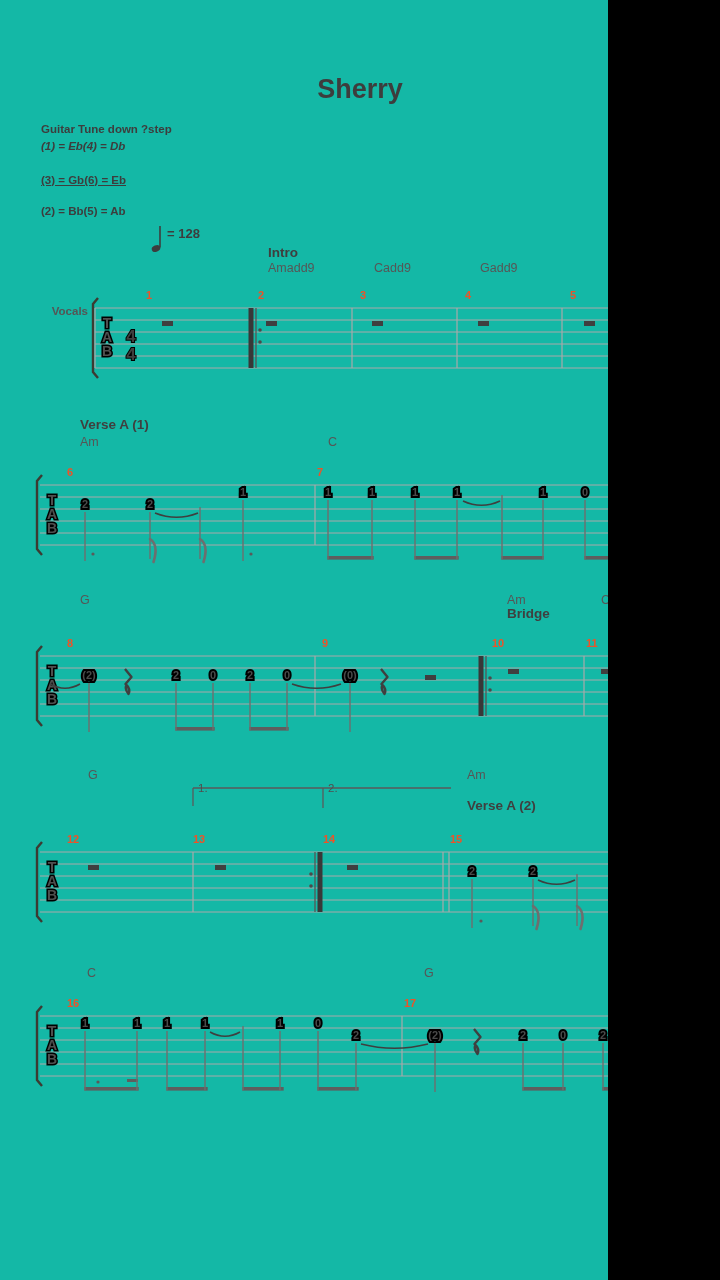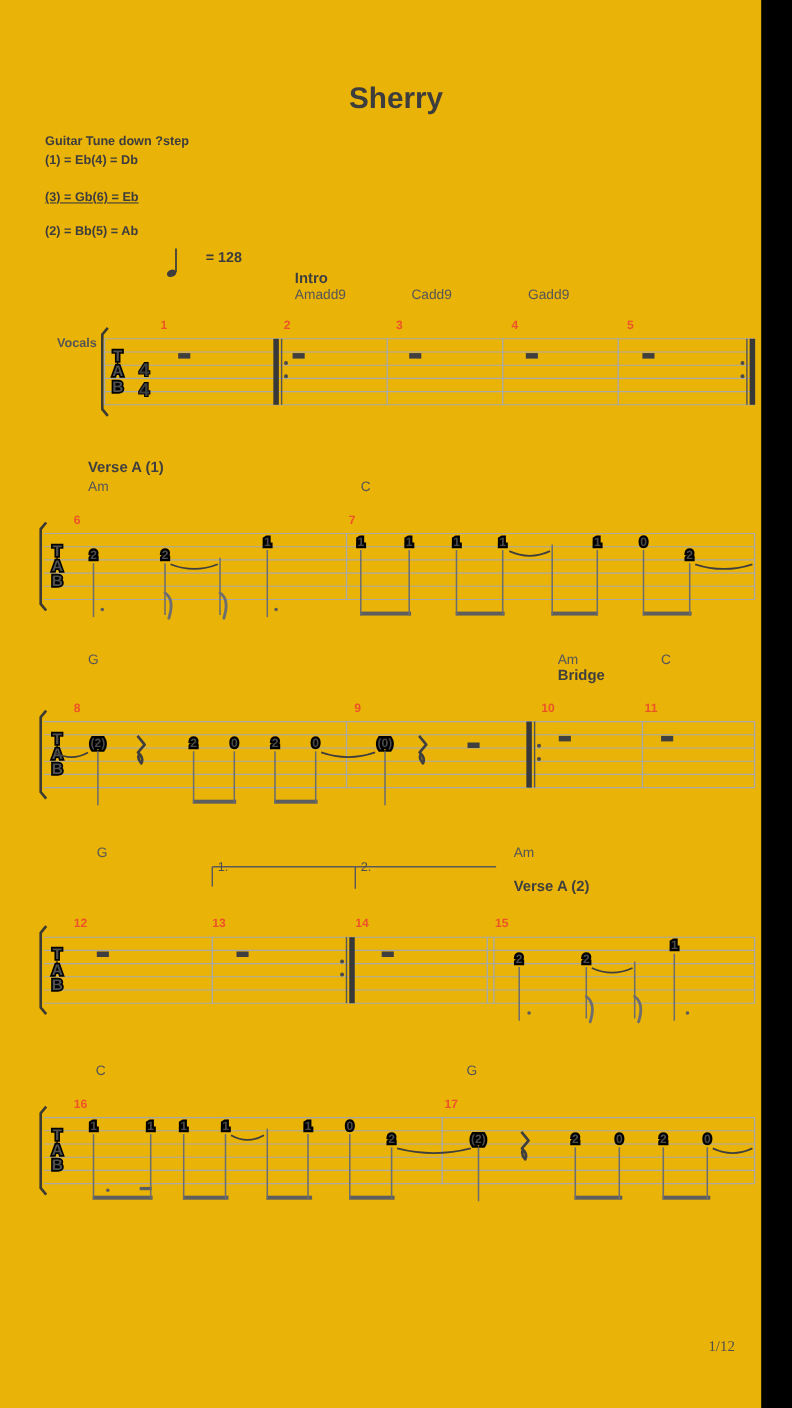--- a/index.html
+++ b/index.html
@@ -1,34 +1,34 @@
 <!DOCTYPE html>
 <html><head>
 <meta charset="utf-8">
 <style>
   html,body{margin:0;padding:0;background:#000;}
-  #canvas{position:relative;width:692px;height:1280px;background:#eab308;overflow:hidden;
+  #canvas{position:relative;width:608px;height:1280px;background:#14b8a6;overflow:hidden;
           font-family:"Liberation Sans","DejaVu Sans",sans-serif;}
   #score{position:absolute;left:0;top:0;}
   .abs{position:absolute;}
   #page-title{left:0;top:74px;width:720px;text-align:center;font-size:27px;font-weight:bold;}
   .tuning-line{left:41px;font-size:11.5px;font-weight:bold;line-height:17px;text-align:right;}
-  #tempo-block{left:148px;top:223px;display:flex;align-items:flex-start;gap:20px;}
+  #tempo-block{left:148px;top:223px;display:flex;align-items:flex-start;}
   #tempo-label{font-size:13px;font-weight:bold;margin-left:3px;margin-top:3px;}
   #page-indicator{left:644px;top:1216px;font-size:13.5px;
                   font-family:Liberation Serif, serif;}
 </style>
 </head>
 <body>
 
 <div id="canvas">
   <div id="page-title" class="abs" style="color: rgb(61, 61, 61);">Sherry</div>
 
   <div class="tuning-line abs" style="top: 121px; color: rgb(61, 61, 61);">Guitar Tune down ?step</div>
-  <div class="tuning-line abs" style="top: 138px; color: rgb(61, 61, 61);">(1) = Eb(4) = Db</div>
+  <div class="tuning-line abs" style="top: 138px; color: rgb(61, 61, 61); font-style: italic;">(1) = Eb(4) = Db</div>
   <div class="tuning-line abs" style="top: 155px; color: rgb(61, 61, 61); margin-top: 48px;">(2) = Bb(5) = Ab</div>
   <div class="tuning-line abs" style="top: 172px; color: rgb(61, 61, 61); text-decoration: underline;">(3) = Gb(6) = Eb</div>
 
   <div id="tempo-block" class="abs">
     <svg width="16" height="32">
       <ellipse cx="8" cy="25.5" rx="4.4" ry="3.2" transform="rotate(-22 8 25.5)" fill="#3d3d3d"></ellipse>
       <line x1="12" y1="24.5" x2="12" y2="3" stroke="#3d3d3d" stroke-width="1.6"></line>
     </svg>
     <span id="tempo-label" style="color: rgb(61, 61, 61);">= 128</span>
   </div>

